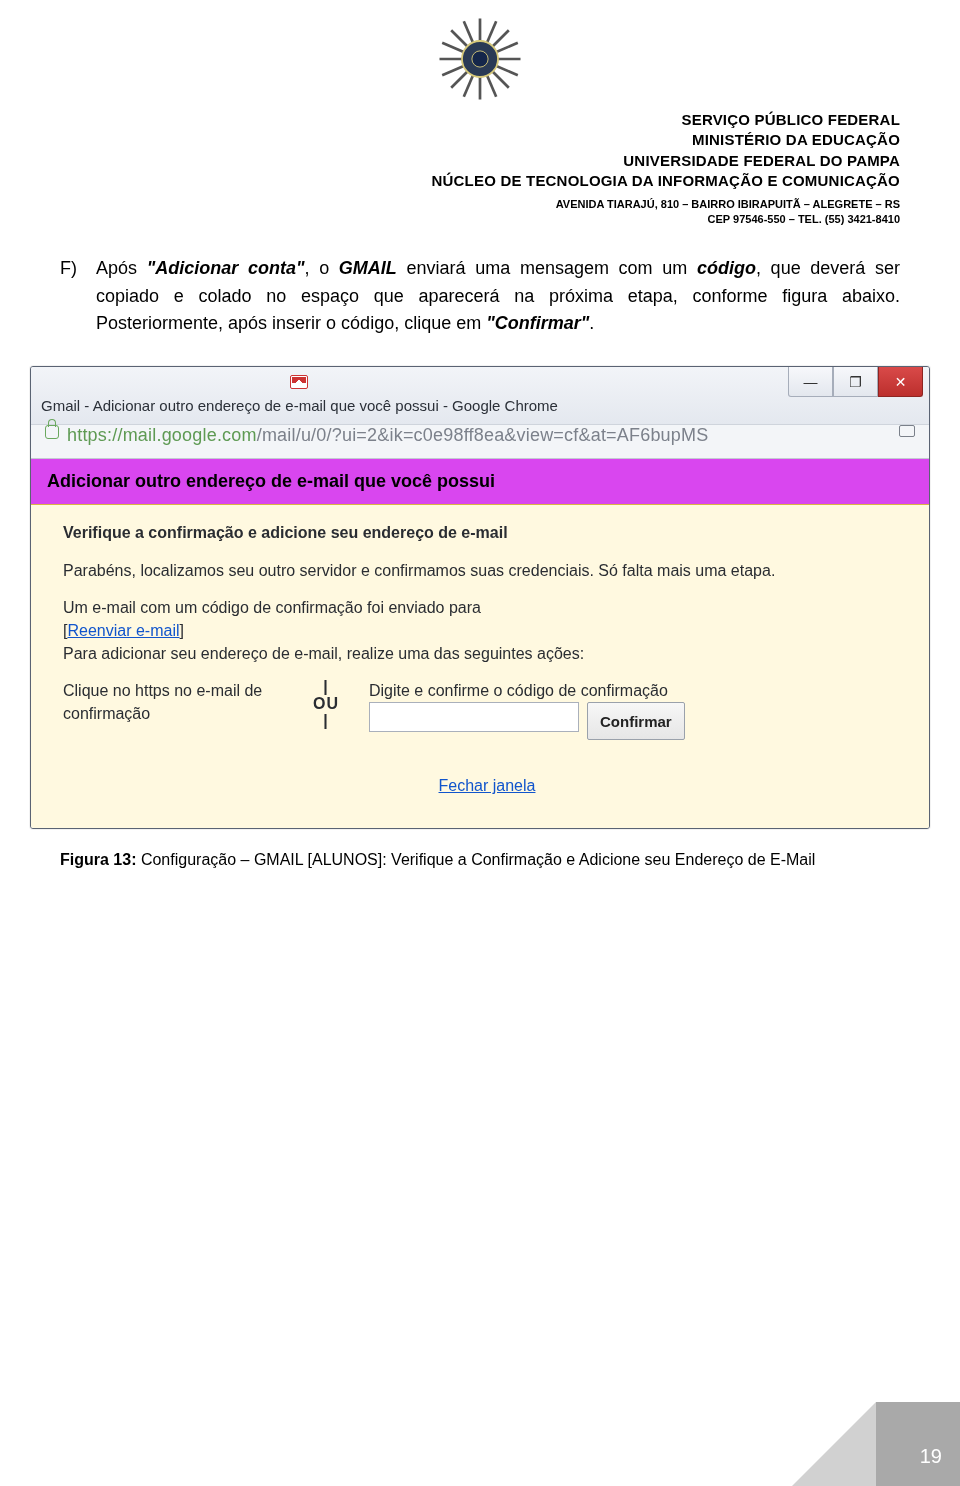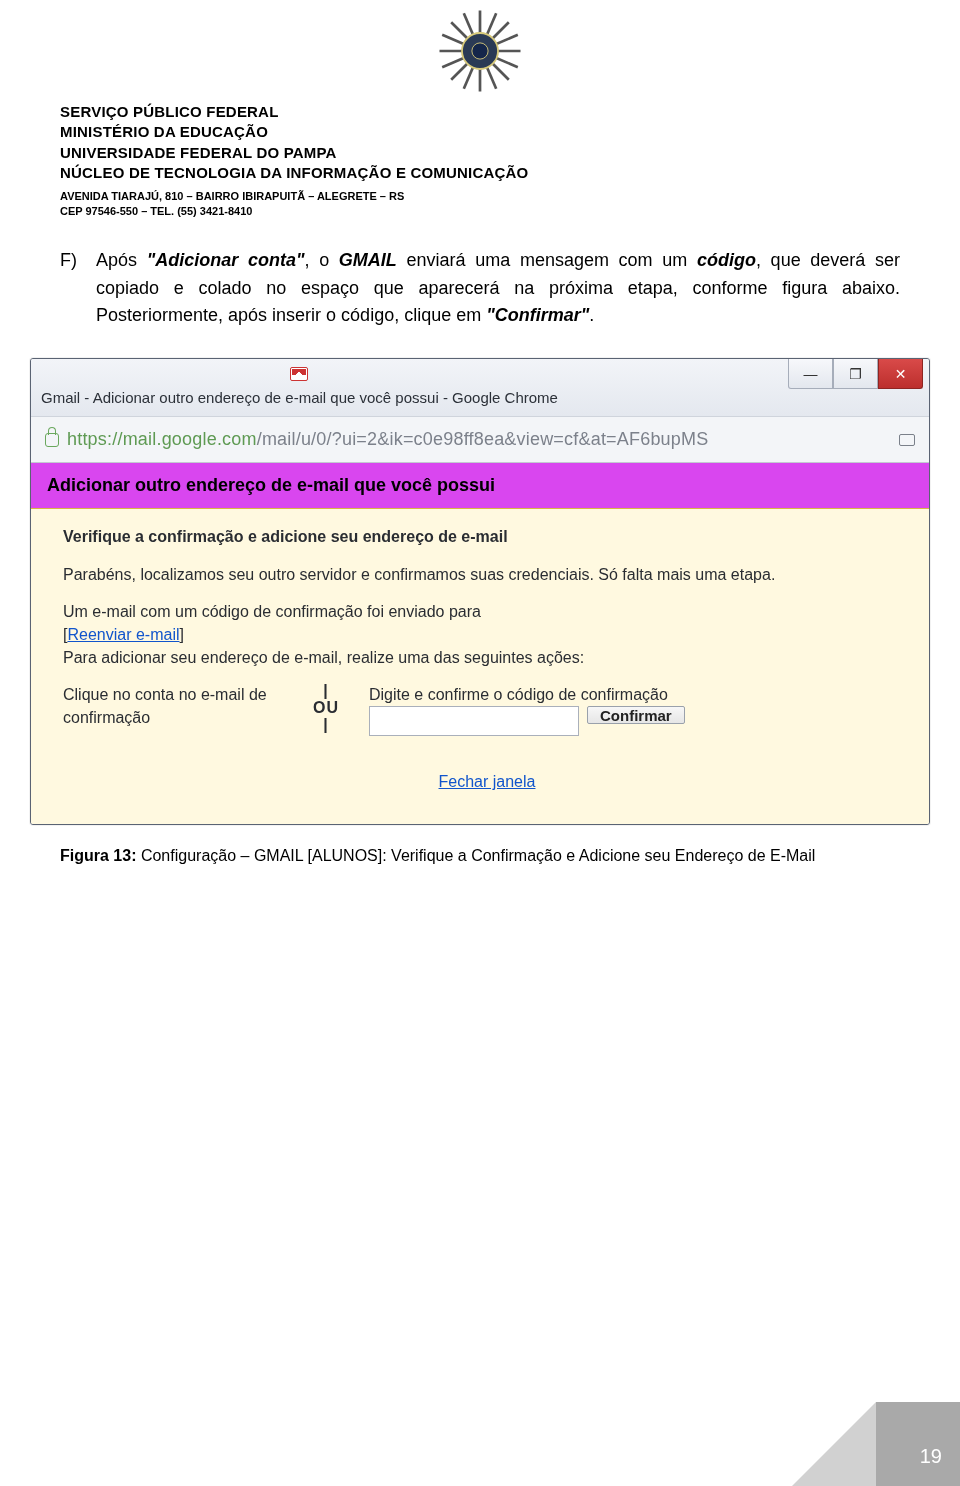--- a/index.html
+++ b/index.html
@@ -5,21 +5,21 @@
   * { box-sizing: border-box; margin: 0; padding: 0; }
   body {
     font-family: "Segoe UI", Arial, sans-serif;
     background: #fff;
     width: 960px;
     min-height: 1486px;
     position: relative;
     color: #000;
   }
   .page { padding: 0 60px 60px 60px; position: relative; min-height: 1486px; }
-  .header { text-align: left; padding-top: 6px; }
+  .header { text-align: right; padding-top: 14px; }
   .seal { width: 90px; height: 90px; margin: 0 auto 6px auto; }
   .header-lines { font-weight: 700; font-size: 15px; line-height: 1.35; letter-spacing: 0.2px; }
   .header-sub { font-weight: 700; font-size: 11px; line-height: 1.35; margin-top: 6px; }
   .body-text { margin-top: 28px; font-size: 18px; line-height: 1.55; }
   .list-item { display: flex; }
   .list-marker { width: 36px; flex: none; }
   .list-body { flex: 1; text-align: justify; }
   .bold-it { font-weight: 700; font-style: italic; }
 
   
@@ -54,22 +54,22 @@
   .win-btn.first { border-bottom-left-radius: 3px; }
   .win-btn.close {
     background: linear-gradient(#d94a49,#bc2f2d);
     border-color: #8e2522;
     color:#fff;
     border-bottom-right-radius: 3px;
   }
 
   .addrbar {
     background:#f3f5f8;
-    padding: 12px 14px 12px 14px;
-    display: flex; align-items: center; gap: 8px;
+    padding: 0 14px 12px 14px;
+    display: flex; gap: 8px;
     border-bottom: 1px solid #c4c9d2;
   }
   .lock-ico { width:14px;height:14px;display:inline-block;border:1.5px solid #6aa85e;border-radius:3px;position:relative; }
   .lock-ico::before { content:"";position:absolute;top:-7px;left:2px;width:6px;height:7px;border:1.5px solid #6aa85e;border-bottom:none;border-radius:6px 6px 0 0; }
   .url { font-size: 18px; color:#7c818b; letter-spacing: .2px; flex:1; white-space: nowrap; overflow:hidden; text-overflow: ellipsis; }
   .url .secure { color:#5e9a53; }
   .kbd-ico { width:16px;height:12px;border:1.5px solid #7a808a;border-radius:2px;display:inline-block;margin-left:6px; }
 
   .gm-band {
     background: #d946ef;
@@ -93,21 +93,21 @@
   .confirm-right { flex:1; }
   .confirm-right .lbl { }
   .row-input { display:flex; gap:8px; }
   .code-input {
     border:1px solid #aab0bb; height:30px; padding:2px 6px; font-size:15px;
     background:#fff; width:210px;
   }
   .confirm-btn {
     background: linear-gradient(#f7f7f7,#e6e6e6);
     border:1px solid #9aa1ab; border-radius:2px;
-    height:18px; padding: 0 12px; font-size:15px; font-weight:700; color:#222;
+    height:38px; padding: 0 12px; font-size:15px; font-weight:700; color:#222;
     cursor:pointer;
   }
   .close-line { text-align:center; margin-top:34px; }
   .caption { margin-top: 22px; font-size: 16px; text-align: justify; }
   .caption .b { font-weight:700; }
 
   .page-corner {
     position:absolute; right:0; bottom:0; width:84px; height:84px;
     background:#a9a9a9;
   }
@@ -205,21 +205,21 @@
       <div class="gm-body">
         <div class="sect-title">Verifique a confirmação e adicione seu endereço de e-mail</div>
         <p>Parabéns, localizamos seu outro servidor e confirmamos suas credenciais. Só falta mais uma etapa.</p>
         <p>
           <span>Um e-mail com um código de confirmação foi enviado para</span><br>
           [<span class="gm-link">Reenviar e-mail</span>]<br>
           <span>Para adicionar seu endereço de e-mail, realize uma das seguintes ações:</span>
         </p>
 
         <div class="confirm-area">
-          <div class="confirm-left">Clique no conta no e-mail de confirmação</div>
+          <div class="confirm-left">Clique no https no e-mail de confirmação</div>
           <div class="ou-col">
             <div>|</div>
             <div>OU</div>
             <div>|</div>
           </div>
           <div class="confirm-right">
             <div class="lbl">Digite e confirme o código de confirmação</div>
             <div class="row-input">
               <input class="code-input" type="text" style="">
               <button class="confirm-btn">Confirmar</button>

